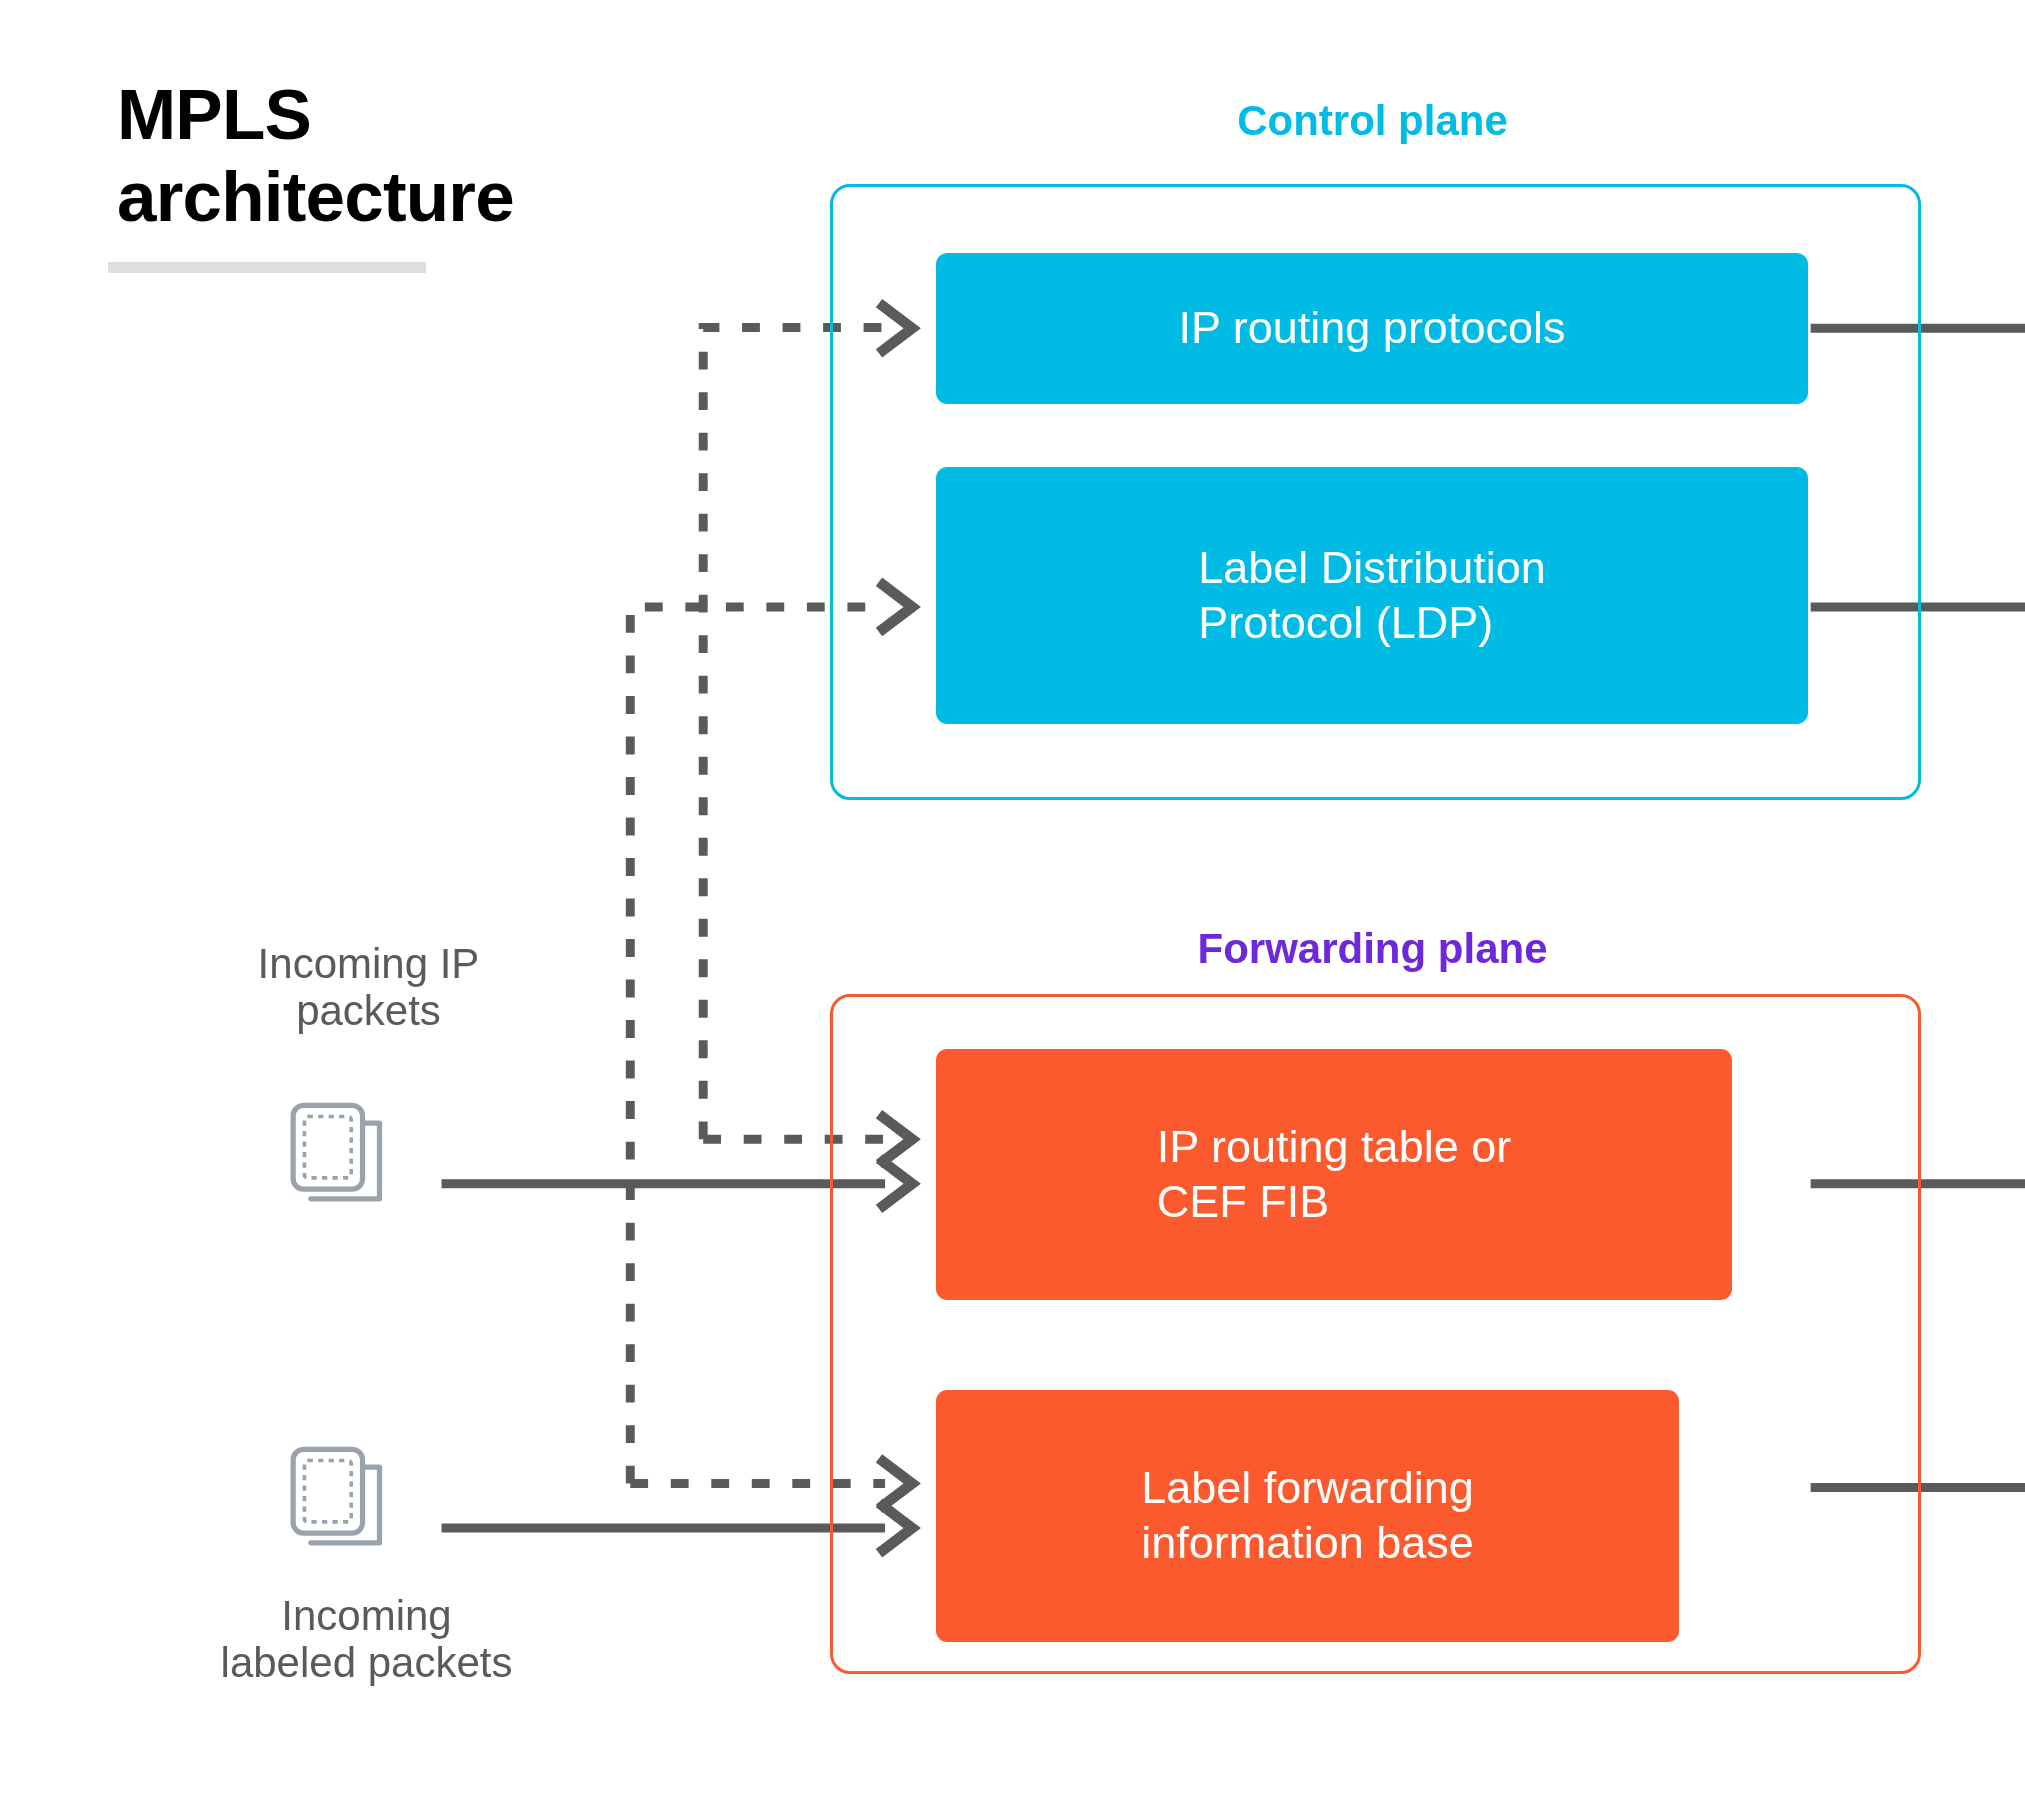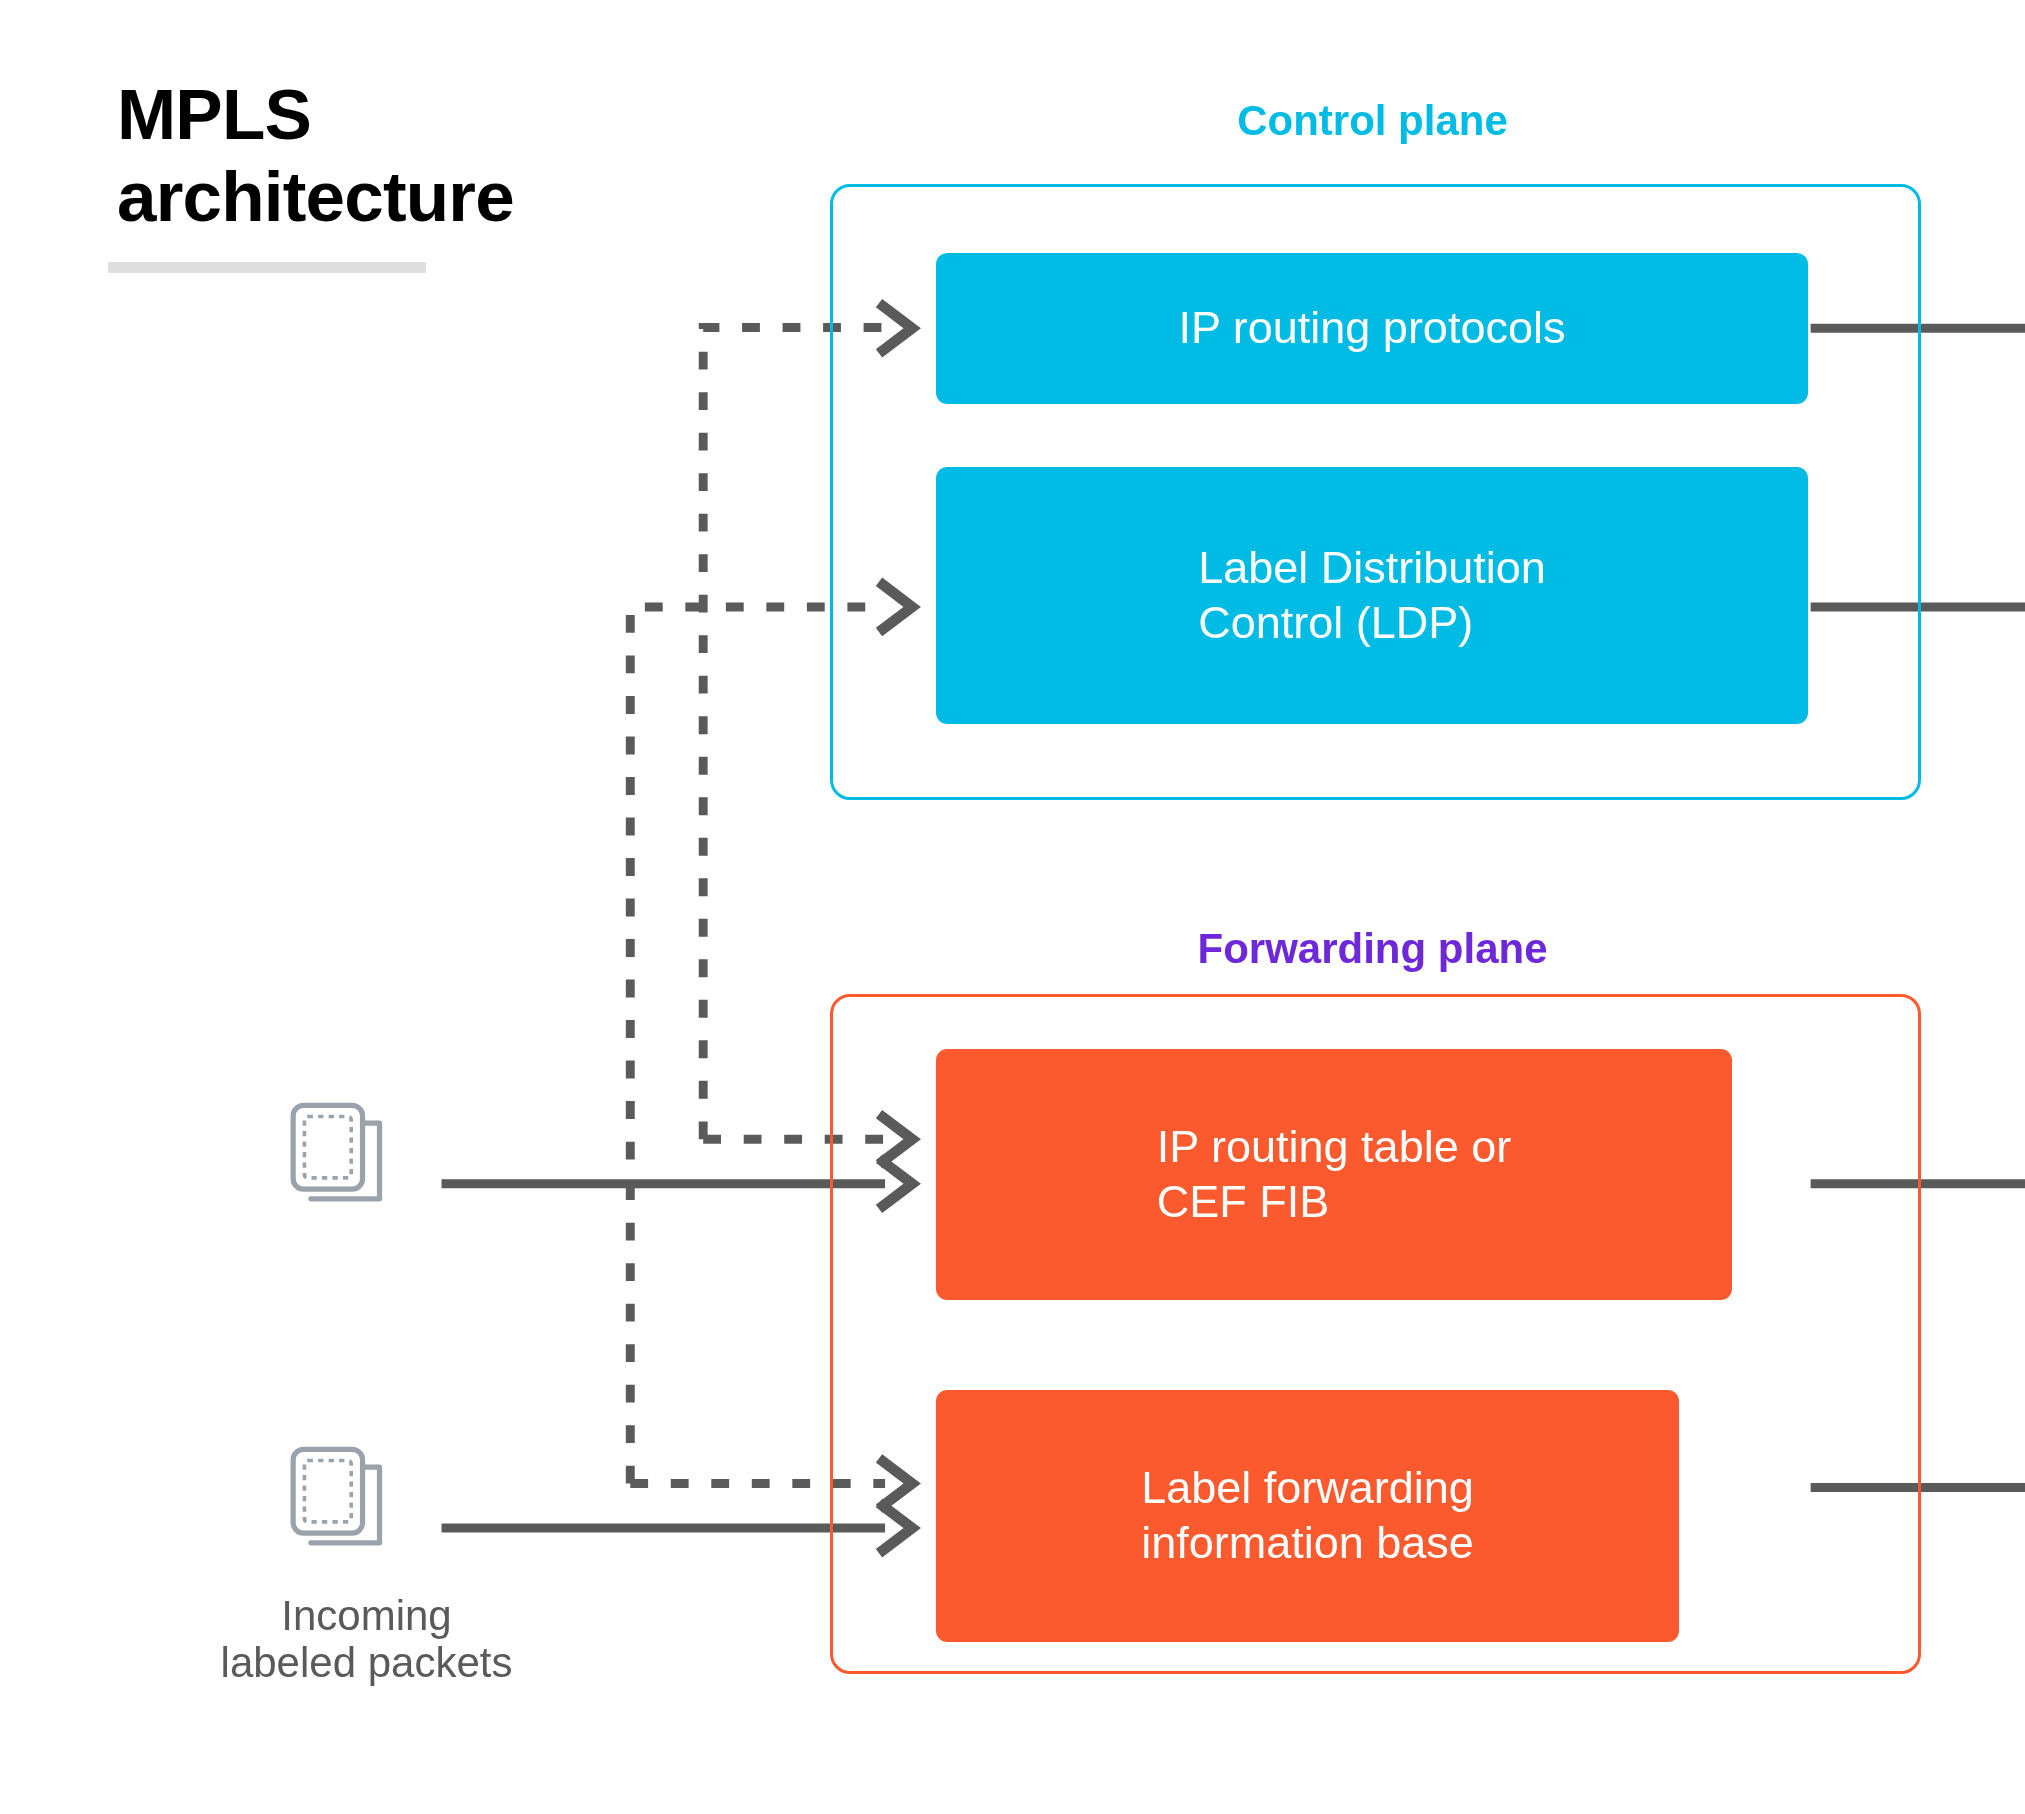--- a/index.html
+++ b/index.html
@@ -108,32 +108,34 @@
   </div>
   <div id="title-rule"></div>
 
   <div id="control-plane-heading" class="plane-heading">Control plane</div>
 
   <div id="control-plane-container" class="plane-container"></div>
 
   <div id="block-ip-routing-protocols" class="block cyan">IP routing protocols</div>
 
   <div id="block-ldp" class="block cyan">Label Distribution
-Control (LDP)</div>
+Protocol (LDP)</div>
 
   <div id="forwarding-plane-heading" class="plane-heading">Forwarding plane</div>
 
   <div id="forwarding-plane-container" class="plane-container"></div>
 
   <div id="block-ip-routing-table" class="block orange">IP routing table or
 CEF FIB</div>
 
   <div id="block-lfib" class="block orange">Label forwarding
 information base</div>
 
+  <div id="cap-incoming-ip" class="caption">Incoming IP
+packets</div>
 
   <div id="cap-incoming-labeled" class="caption">Incoming
 labeled packets</div>
 
   <svg id="icon-incoming-ip" class="packet-icon" viewBox="0 0 330 290">
     <path d="M78 62 L248 62 L248 250 L78 250" fill="none" stroke="#9aa3ab" stroke-width="13" stroke-linecap="round" stroke-linejoin="round"></path>
     <rect x="34" y="18" width="172" height="208" rx="26" ry="26" fill="#ffffff" stroke="#9aa3ab" stroke-width="13"></rect>
     <rect x="62" y="46" width="116" height="152" rx="8" ry="8" fill="none" stroke="#9aa3ab" stroke-width="9" stroke-dasharray="13 13"></rect>
   </svg>
 

